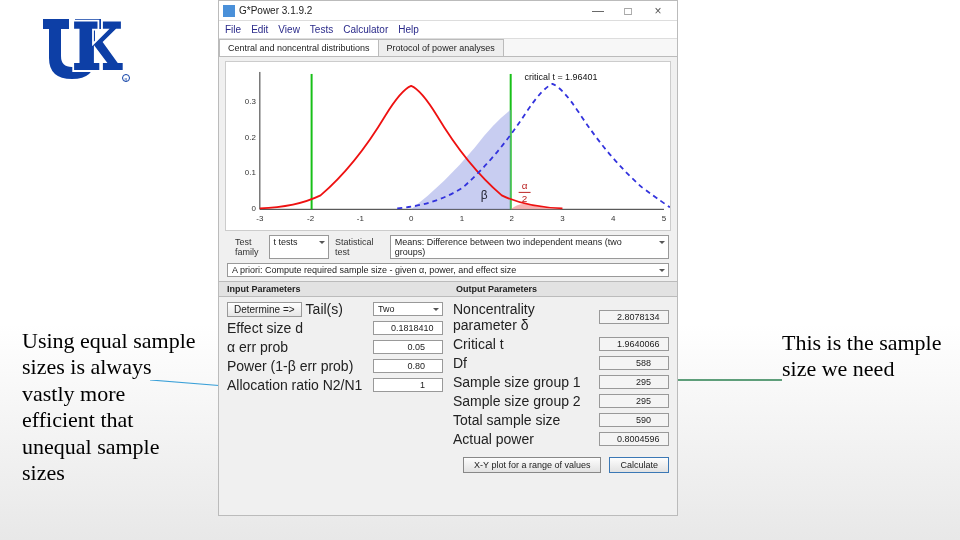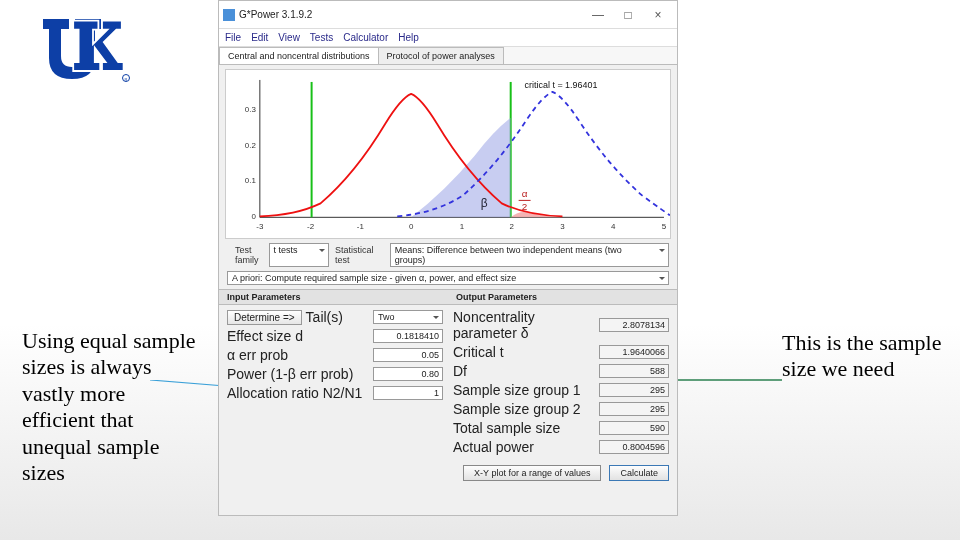--- a/index.html
+++ b/index.html
@@ -2,41 +2,41 @@
 <html><head>
 <meta charset="utf-8">
 <style>
   *{box-sizing:border-box;margin:0;padding:0;font-family:"Segoe UI",Tahoma,sans-serif}
   body{width:960px;height:540px;background:linear-gradient(to bottom,#fff 0%,#fff 60%,#e8e8e8 100%);position:relative;overflow:hidden}
   .logo{position:absolute;top:12px;left:36px;width:96px;height:74px}
   .annot{position:absolute;font-family:"Times New Roman",serif;font-size:22px;line-height:1.2;color:#000}
   .annot-left{top:328px;left:22px;width:180px}
   .annot-right{top:330px;left:782px;width:160px}
   .app{position:absolute;top:0;left:218px;width:460px;height:516px;background:#f0f0f0;border:1px solid #bbb;font-size:10px;color:#222}
-  .titlebar{height:28px;background:#fff;display:flex;align-items:center;padding:0 4px;border-bottom:1px solid #ddd}
+  .titlebar{height:20px;background:#fff;display:flex;align-items:center;padding:0 4px;border-bottom:1px solid #ddd}
   .titlebar .icon{width:12px;height:12px;background:#4a90d9;margin-right:4px}
   .titlebar .title{flex:1}
   .winbtn{width:30px;text-align:center;color:#555;font-size:12px;cursor:default}
   .menubar{height:18px;display:flex;align-items:center;gap:10px;padding:0 6px;background:#fff;border-bottom:1px solid #ddd;color:#2a2a8a}
   .tabs{display:flex;border-bottom:1px solid #bbb;background:#f7f7f7;font-size:9px}
   .tab{padding:3px 8px;border:1px solid #bbb;border-bottom:none;margin-right:-1px;background:#eee}
   .tab.active{background:#fff}
   .plot{height:170px;background:#fff;margin:4px 6px;border:1px solid #ccc;position:relative}
   .plot svg{position:absolute;inset:0}
   .section-label{font-size:9px;color:#333;padding:2px 8px 0}
   .dropdown{border:1px solid #999;background:#fff;padding:1px 14px 1px 4px;font-size:9px;position:relative;display:inline-block;min-width:60px}
   .dropdown::after{content:"";position:absolute;right:3px;top:5px;border:3px solid transparent;border-top-color:#555}
   .row-line{display:flex;gap:10px;padding:0 8px 4px}
   .row-line .col{display:flex;flex-direction:row;gap:2px}
   .group-header{background:#e2e2e2;border-top:1px solid #bbb;border-bottom:1px solid #bbb;padding:2px 8px;font-size:9px;font-weight:600}
   .params{display:flex;padding:4px 8px;gap:10px}
   .pcol{flex:1;display:flex;flex-direction:column;gap:3px}
   .prow{display:flex;align-items:center;gap:4px}
   .prow .lbl{flex:1;text-align:left;font-size:14px;color:#222}
-  .prow .val{width:70px;border:1px solid #999;background:#fff;padding:1px 3px;font-size:9px;text-align:right}
+  .prow .val{width:70px;border:1px solid #999;background:#fff;padding:1px 17px;font-size:9px;text-align:right}
   .prow .val.ro{background:#f4f4f4}
   .det-btn{border:1px solid #999;background:linear-gradient(#fff,#e6e6e6);padding:1px 6px;font-size:10px}
   .bottom-btns{display:flex;justify-content:flex-end;gap:8px;padding:6px 8px}
   .btn{border:1px solid #888;background:linear-gradient(#fdfdfd,#e2e2e2);padding:2px 10px;font-size:9px}
   .btn.primary{border-color:#3b78b5}
   .hl-box{position:absolute;border:2px solid #2a7f4f}
   .arrow-line{position:absolute;pointer-events:none}
   
   .ax{font-size:8px;fill:#333}
 </style>

